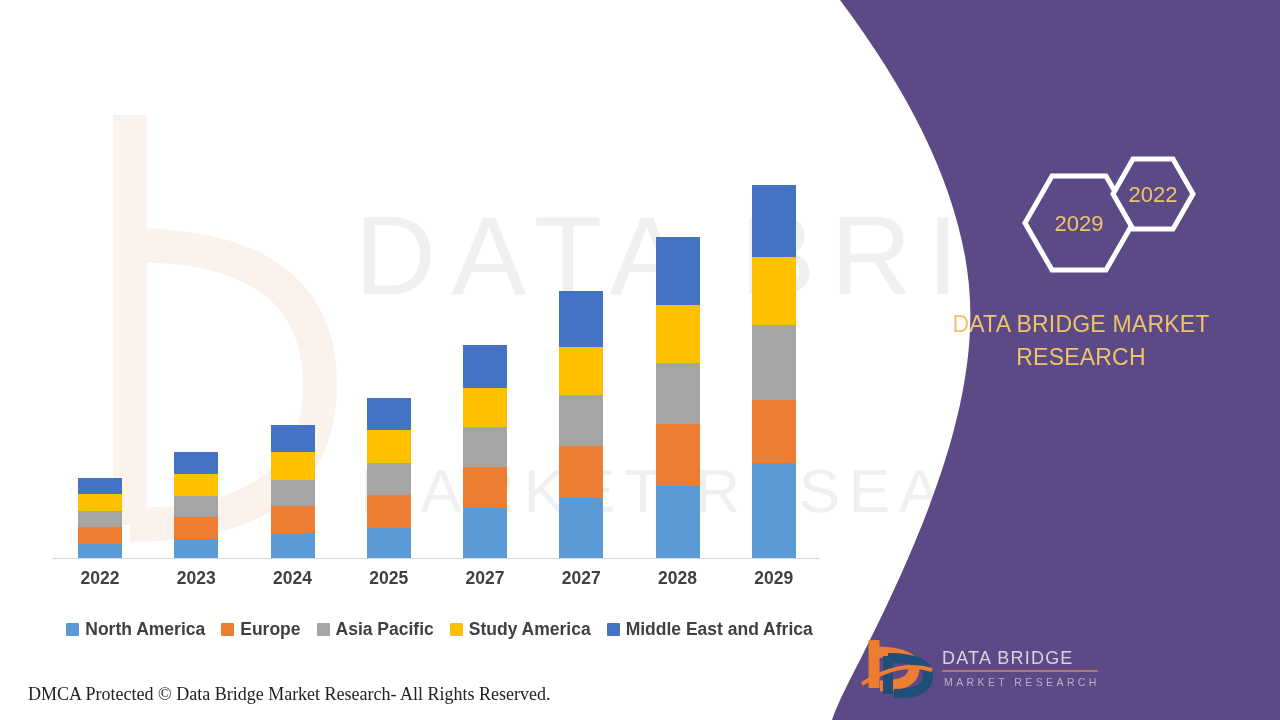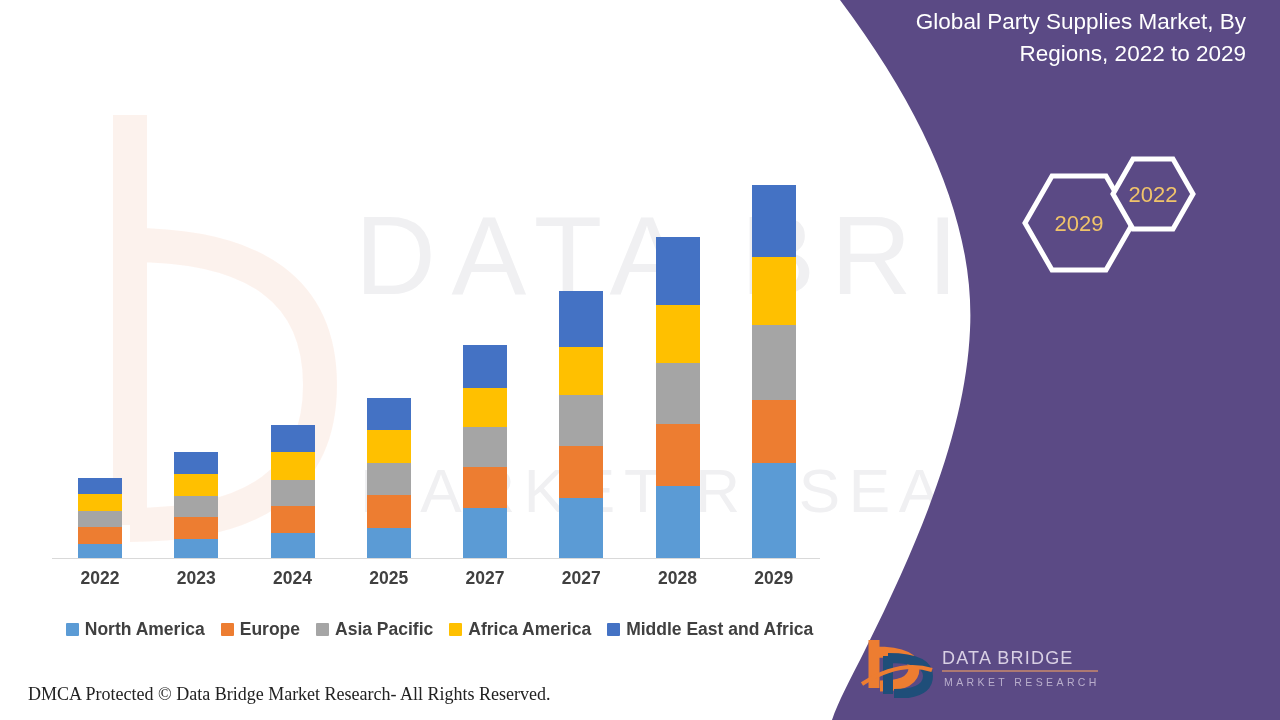--- a/index.html
+++ b/index.html
@@ -198,52 +198,52 @@
       <div class="legend-item">
         <span class="legend-swatch" style="background: rgb(237, 125, 49);"></span>
         <span class="legend-label">Europe</span>
       </div>
       <div class="legend-item">
         <span class="legend-swatch" style="background: rgb(165, 165, 165);"></span>
         <span class="legend-label">Asia Pacific</span>
       </div>
       <div class="legend-item">
         <span class="legend-swatch" style="background: rgb(255, 192, 0);"></span>
-        <span class="legend-label">Africa America</span>
+        <span class="legend-label">Study America</span>
       </div>
       <div class="legend-item">
         <span class="legend-swatch" style="background: rgb(68, 114, 196);"></span>
         <span class="legend-label">Middle East and Africa</span>
       </div>
     </div>
 
   <div class="footer-left">DMCA Protected © Data Bridge Market Research- All Rights Reserved.</div>
 
   <div class="right-panel">
     <svg width="470" height="720" viewBox="0 0 470 720">
       <path d="M470,0 L30,0
                C120,120 165,230 160,330
                C156,420 120,520 55,650
                C40,680 28,702 22,720
                L470,720 Z" fill="#5b4a85"></path>
     </svg>
 
-    <div class="panel-title">Global Party Supplies Market, By Regions, 2022 to 2029</div>
 
     <div class="hexwrap">
       <svg width="200" height="145" viewBox="0 0 200 145">
 
         <polygon points="17,73 44,26 98,26 125,73 98,120 44,120" fill="none" stroke="#ffffff" stroke-width="5"></polygon>
         <text x="71" y="81" text-anchor="middle" class="hex-label">2029</text>
 
         <polygon points="105,44 125,9 165,9 185,44 165,79 125,79" fill="#5b4a85" stroke="#ffffff" stroke-width="5"></polygon>
         <text x="145" y="52" text-anchor="middle" class="hex-label">2022</text>
       </svg>
     </div>
 
+    <div class="brandname">DATA BRIDGE MARKET RESEARCH</div>
 
     <svg class="footer-logo" viewBox="0 0 250 62">
 
       <path d="M16 4 L16 52 M16 16 Q56 16 56 32 Q56 50 22 50" fill="none" stroke="#ed7d31" stroke-width="11"></path>
 
       <path d="M30 20 L30 58 M30 22 Q70 22 70 40 Q70 58 36 58" fill="none" stroke="#1f4e79" stroke-width="10"></path>
 
       <path d="M4 48 Q42 24 74 34" fill="none" stroke="#ed7d31" stroke-width="4"></path>
       <text x="84" y="28" font-size="18" font-family="Liberation Sans, sans-serif" letter-spacing="1.2" fill="#d9d0e4">DATA BRIDGE</text>
       <line x1="84" y1="35" x2="240" y2="35" stroke="#c98a6d" stroke-width="1.6"></line>

